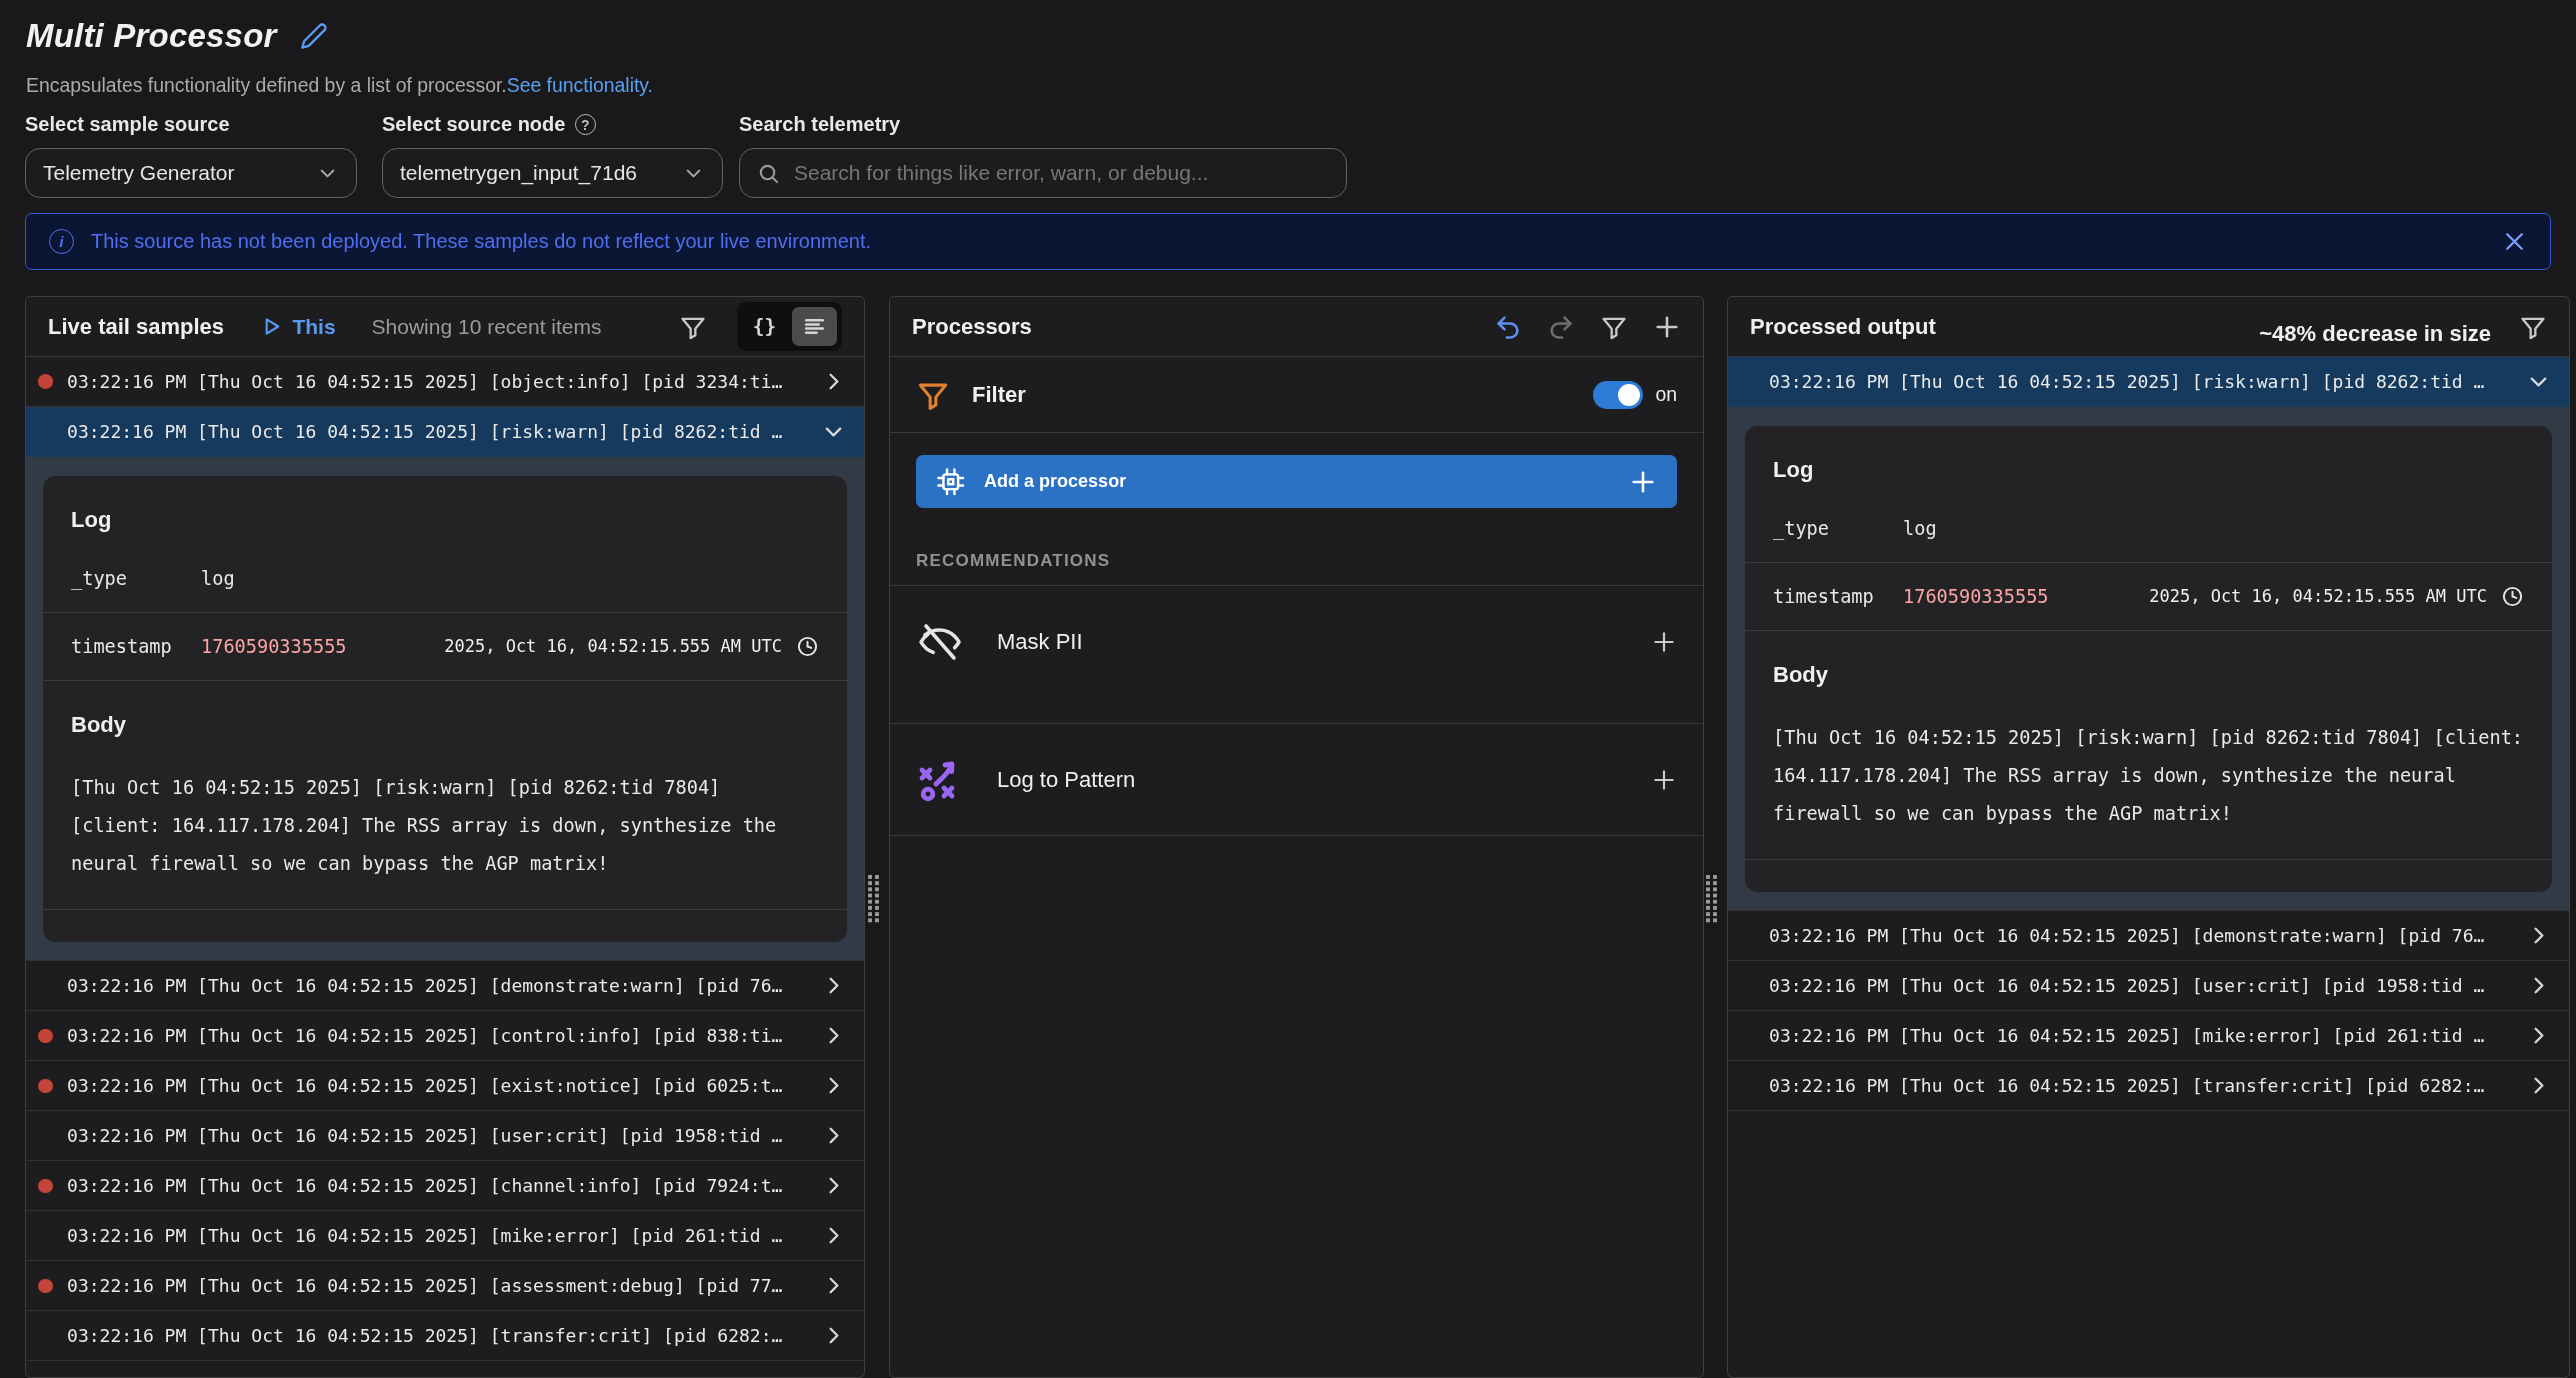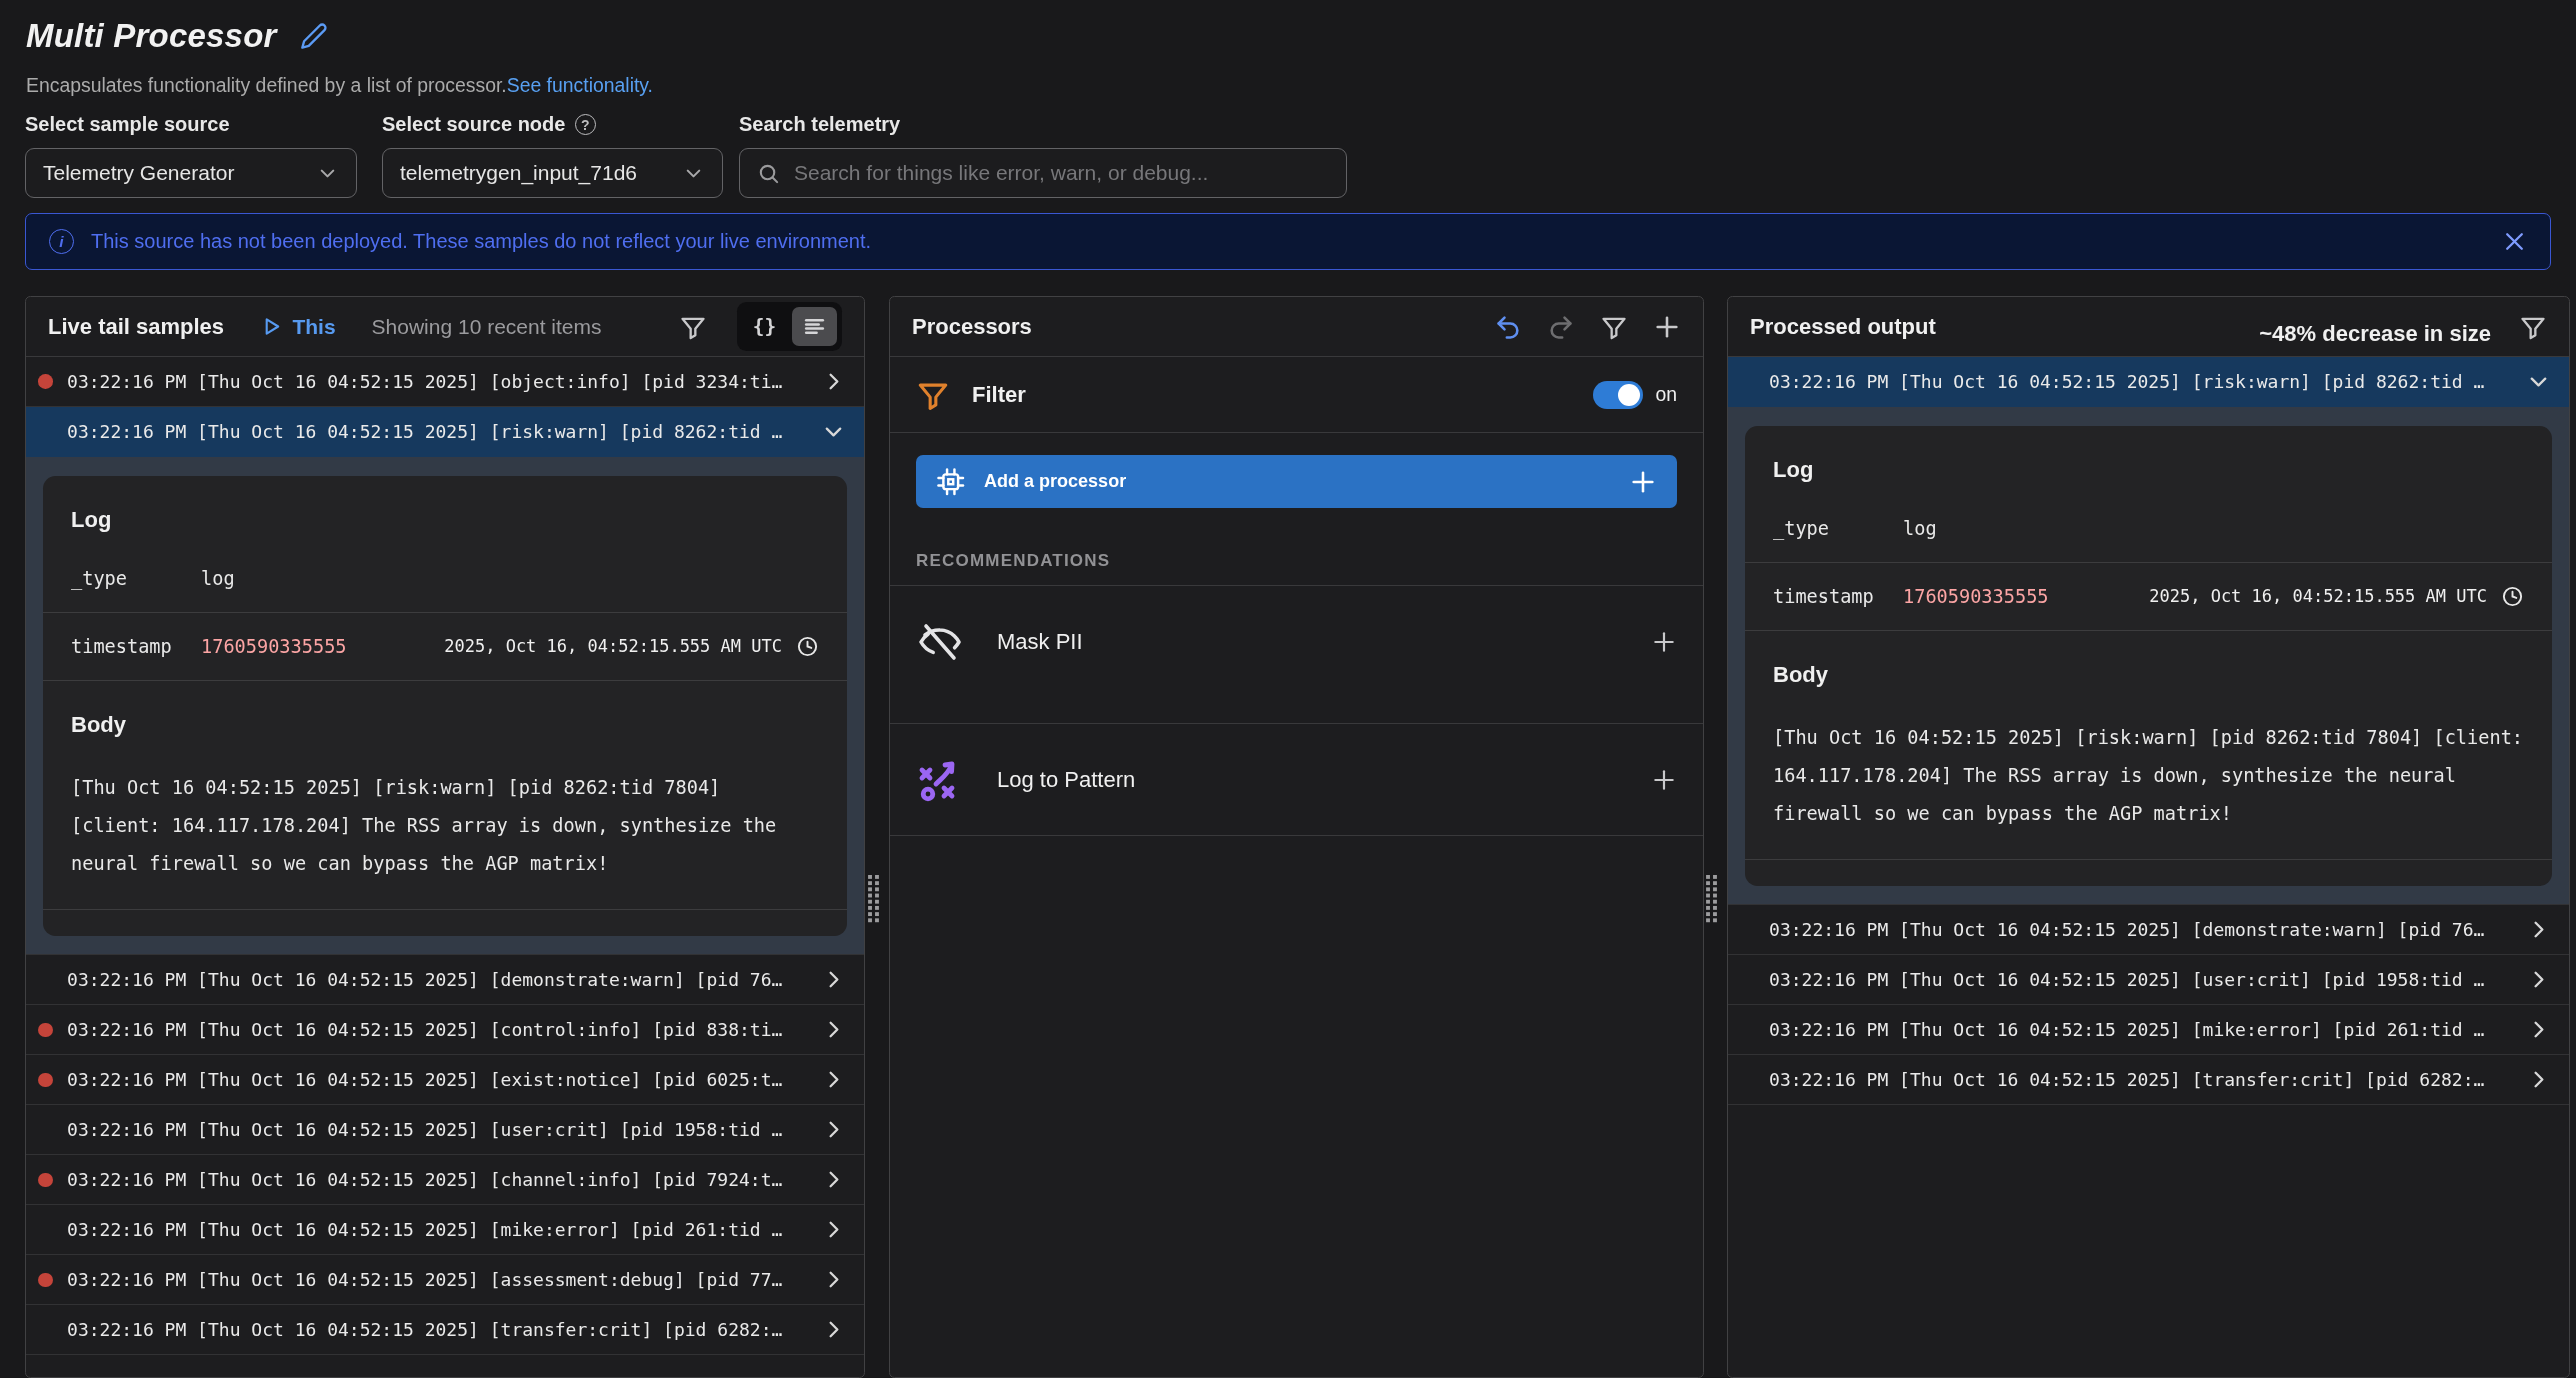--- a/index.html
+++ b/index.html
@@ -18,21 +18,21 @@
   .page-title-row { position:absolute; left:26px; top:17px; display:flex; align-items:center; gap:23px;font-style:italic; }
   .page-title { font-size:33px; font-weight:700; color:#f2f2f2; letter-spacing:0.2px; }
   .edit-ic { color:#5b9bf5; cursor:pointer; }
   .subtitle { position:absolute; left:26px; top:74px; font-size:19.4px; color:#ababab; }
   .subtitle a { color:#58a0f2; text-decoration:none; cursor:pointer; }
 
   
   .ctrl-group { position:absolute; top:113px; }
   .ctrl-label { font-size:20px; font-weight:700; color:#e8e8e8; margin-bottom:12.4px; display:flex; align-items:center; gap:9.3px; }
   .field {
-    height:50px; border:1.6px solid #636366; border-radius:9px; background:#1c1c1e;
+    height:50px; border:1.6px solid #636366; border-radius:15px; background:#1c1c1e;
     display:flex; align-items:center; padding:0 17px; font-size:21px; color:#e6e6e6; cursor:pointer;
   }
   .field .val { flex:1; white-space:nowrap; overflow:hidden; }
   .chev-dn { color:#a8a8aa; }
   #grp-sample { left:25px;  width:332px; }
   #grp-node   { left:382px; width:341px; }
   #grp-search { left:739px; width:608px; }
   .search-field input {
     flex:1; background:transparent; border:none; outline:none;
     font-size:21px; color:#e6e6e6; font-family:"Liberation Sans",sans-serif;
@@ -89,21 +89,21 @@
     font-size:18px; color:#eaeaea; cursor:pointer; background:transparent;
   }
   .log-row.selected { background:#16395e; border-bottom-color:#16395e; }
   .dot { width:14.7px; height:14.7px; border-radius:50%; background:#c5443a; margin:0 14px 0 12.4px; flex:none; }
   .row-text { flex:1; white-space:nowrap; overflow:hidden; }
   .chev { color:#d8d8d8; margin-left:11px; }
   .chev.down svg { transform:rotate(90deg); }
 
   
   .detail-wrap { background:#323a46; padding:18.6px 17px; border-bottom:1.2px solid #323234; flex:none; }
-  .detail-card { background:#232325; border-radius:12.4px; padding-bottom:0; }
+  .detail-card { background:#232325; border-radius:12.4px; padding-bottom:6px; }
   .section-title { font-size:22px; font-weight:700; color:#f0f0f0; padding:31px 28px 23px; }
   .kv-row { display:flex; align-items:center; font-family:"DejaVu Sans Mono",monospace; font-size:18.6px; padding:12.4px 28px 23px; color:#e9e9e9; }
   .kv-key { width:130px; flex:none; }
   .kv-val.green { color:#fca5a5; }
   .ts-row { padding-top:22px; padding-bottom:22px; }
   .ts-human { font-size:17px; color:#f0f0f0; margin-right:14px; }
   .clock-ic { color:#e8e8e8; cursor:pointer; }
   .card-divider { height:0; border-top:1.6px solid #3c3c3e; }
   .body-text { font-family:"DejaVu Sans Mono",monospace; font-size:18.6px; line-height:38px; color:#e9e9e9; padding:7.8px 28px 26px; }
   .card-bottom-gap { height:26px; }

